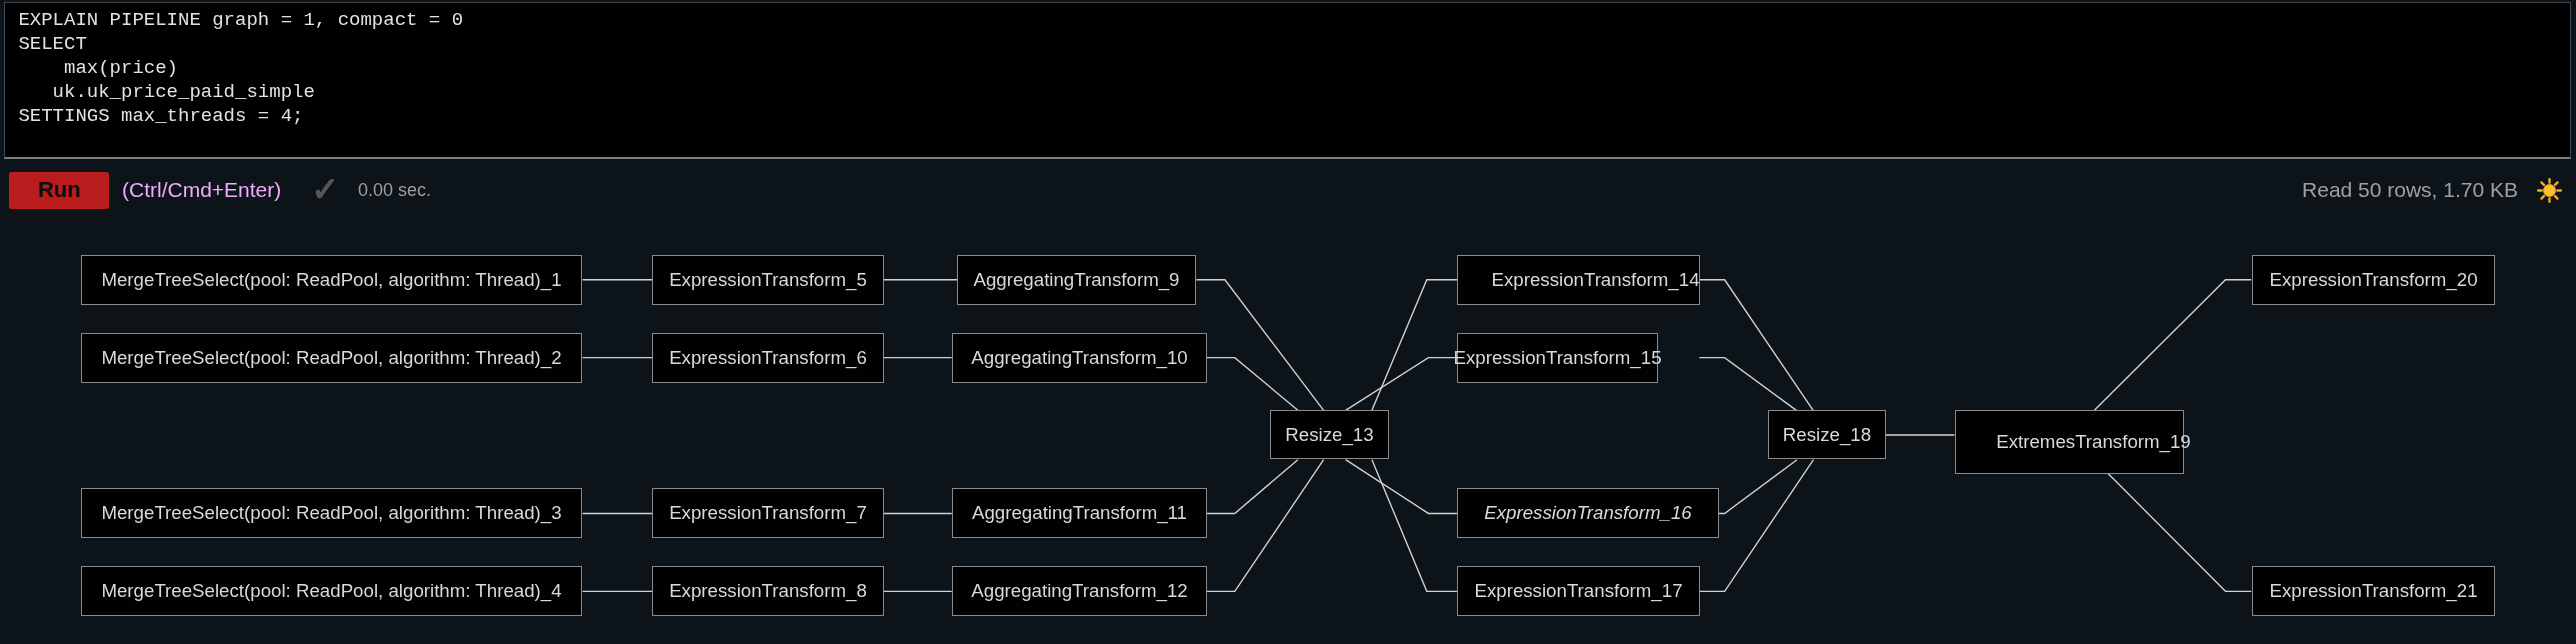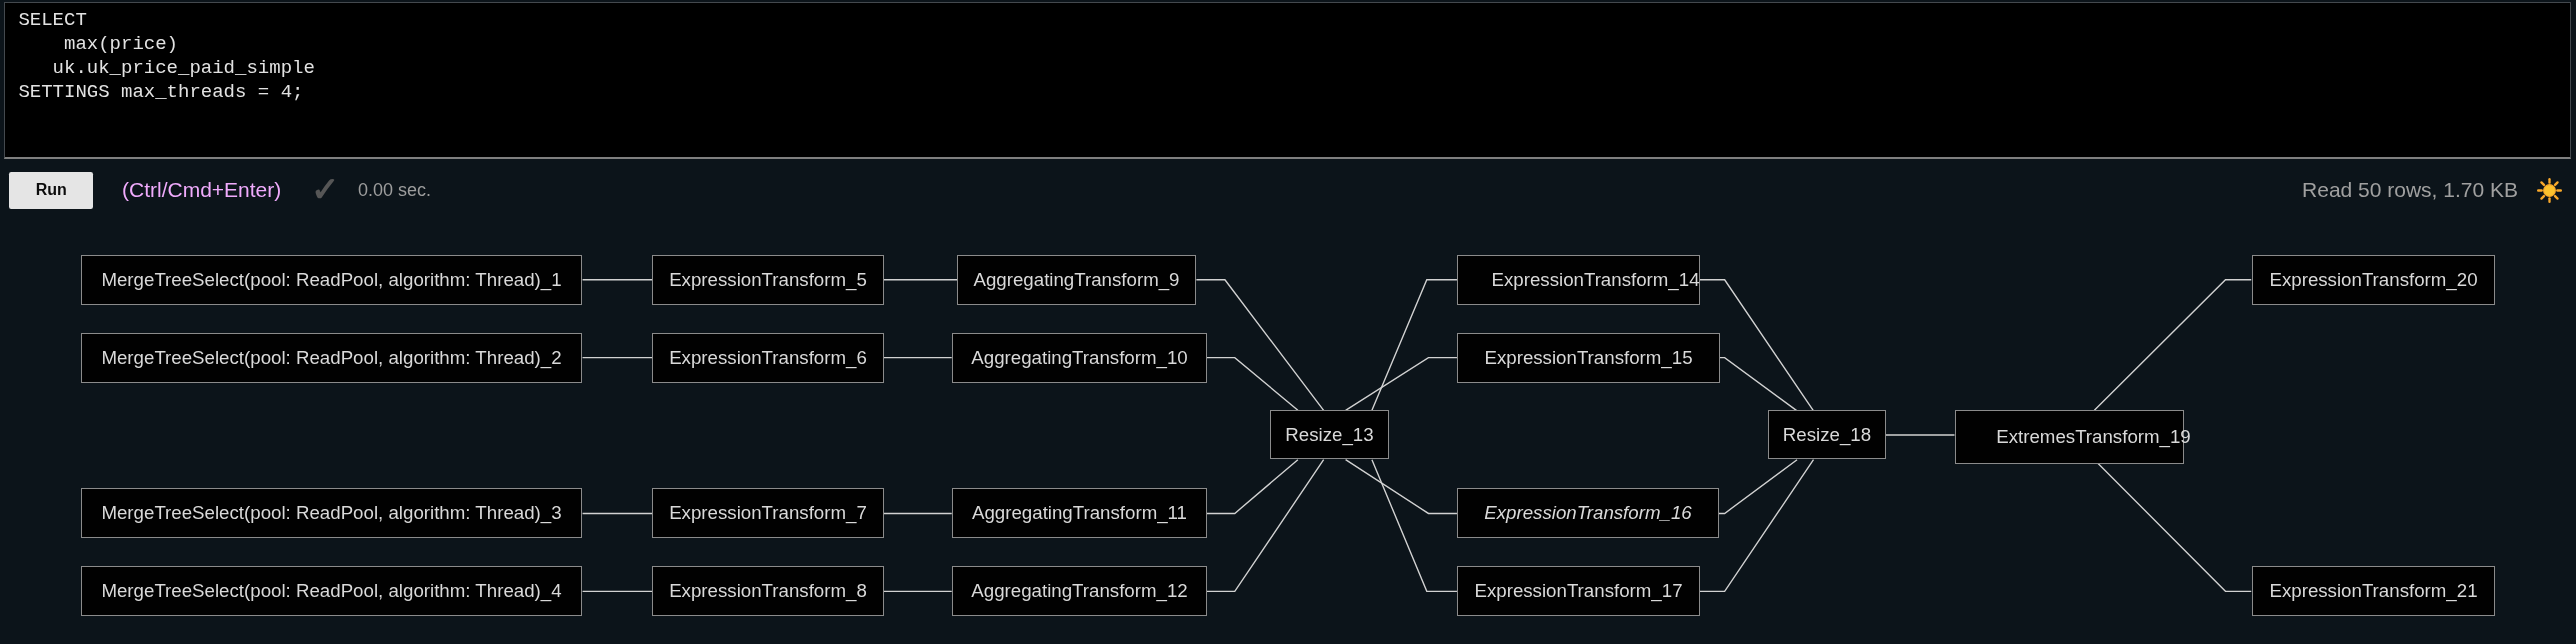--- a/index.html
+++ b/index.html
@@ -9,23 +9,23 @@
   
   .editor{position:absolute;left:4.4px;top:2.2px;width:2567px;height:157px;
           box-sizing:border-box;background:#000;
           border:1.1px solid #44494e;border-bottom:2.2px solid #7f7f7f;
           padding:4.4px 0 0 13px;cursor:text;}
   .sql-line{font-family:"Liberation Mono","DejaVu Sans Mono",monospace;
             font-size:19px;line-height:24px;color:#e2e2e2;white-space:pre;}
 
   
   .toolbar{position:absolute;left:0;top:166px;width:2576px;height:49px;}
-  .run-btn{position:absolute;left:9.3px;top:5.5px;width:84px;height:37px;
-           background:#e5e5e5;color:#0d0d0d;border:none;border-radius:2.2px;
-           font-family:"Liberation Sans",sans-serif;font-size:16px;font-weight:bold;
+  .run-btn{position:absolute;left:9.3px;top:5.5px;width:100px;height:37px;
+           background:#b91c1c;color:#0d0d0d;border:none;border-radius:2.2px;
+           font-family:"Liberation Sans",sans-serif;font-size:22px;font-weight:bold;
            display:flex;align-items:center;justify-content:center;cursor:pointer;}
   .shortcut{position:absolute;left:122px;top:0;height:48px;line-height:48px;
             color:#f0abfc;font-size:21px;}
   .check{position:absolute;left:311px;top:0;height:47px;line-height:47px;
          color:#565656;font-size:34px;font-weight:bold;}
   .elapsed{position:absolute;left:358px;top:0;height:48px;line-height:48px;
            color:#9d9d9d;font-size:18px;}
   .read-stats{position:absolute;right:58px;top:0;height:48px;line-height:48px;
               color:#a0a0a0;font-size:21px;}
   .sun{position:absolute;right:14.3px;top:12px;width:25px;height:25px;cursor:pointer;}
@@ -38,20 +38,21 @@
         display:flex;align-items:center;justify-content:center;
         white-space:nowrap;}
 </style>
 </head>
 <body>
 
 <div id="app">
 
   <div class="editor">
     <div id="sql-code">
+        <div class="sql-line">EXPLAIN PIPELINE graph = 1, compact = 0</div>
         <div class="sql-line">SELECT</div>
         <div class="sql-line">    max(price)</div>
         <div class="sql-line">   uk.uk_price_paid_simple</div>
         <div class="sql-line">SETTINGS max_threads = 4;</div>
       </div>
   </div>
 
   <div class="toolbar">
     <button class="run-btn">Run</button>
     <span class="shortcut">(Ctrl/Cmd+Enter)</span>
@@ -109,24 +110,24 @@
         <div class="node" style="left: 652px; top: 255px; width: 232px; height: 50px;">ExpressionTransform_5</div>
         <div class="node" style="left: 652px; top: 333px; width: 232px; height: 50px;">ExpressionTransform_6</div>
         <div class="node" style="left: 652px; top: 488px; width: 232px; height: 50px;">ExpressionTransform_7</div>
         <div class="node" style="left: 652px; top: 566px; width: 232px; height: 50px;">ExpressionTransform_8</div>
         <div class="node" style="left: 957px; top: 255px; width: 239px; height: 50px;">AggregatingTransform_9</div>
         <div class="node" style="left: 952px; top: 333px; width: 255px; height: 50px;">AggregatingTransform_10</div>
         <div class="node" style="left: 952px; top: 488px; width: 255px; height: 50px;">AggregatingTransform_11</div>
         <div class="node" style="left: 952px; top: 566px; width: 255px; height: 50px;">AggregatingTransform_12</div>
         <div class="node" style="left: 1270px; top: 410px; width: 119px; height: 49px;">Resize_13</div>
         <div class="node" style="left: 1457px; top: 255px; width: 243px; height: 50px; padding-left: 34px;">ExpressionTransform_14</div>
-        <div class="node" style="left: 1457px; top: 333px; width: 263px; height: 50px;">ExpressionTransform_15</div>
+        <div class="node" style="left: 1457px; top: 333px; width: 201px; height: 50px;">ExpressionTransform_15</div>
         <div class="node" style="left: 1457px; top: 488px; width: 262px; height: 50px; font-style: italic;">ExpressionTransform_16</div>
         <div class="node" style="left: 1457px; top: 566px; width: 243px; height: 50px;">ExpressionTransform_17</div>
         <div class="node" style="left: 1768px; top: 410px; width: 118px; height: 49px;">Resize_18</div>
-        <div class="node" style="left: 1955px; top: 410px; width: 229px; height: 54px; padding-left: 48px;">ExtremesTransform_19</div>
+        <div class="node" style="left: 1955px; top: 410px; width: 229px; height: 64px; padding-left: 48px;">ExtremesTransform_19</div>
         <div class="node" style="left: 2252px; top: 255px; width: 243px; height: 50px;">ExpressionTransform_20</div>
         <div class="node" style="left: 2252px; top: 566px; width: 243px; height: 50px;">ExpressionTransform_21</div>
       </div>
   </div>
 
 </div>
 
 
 </body></html>

